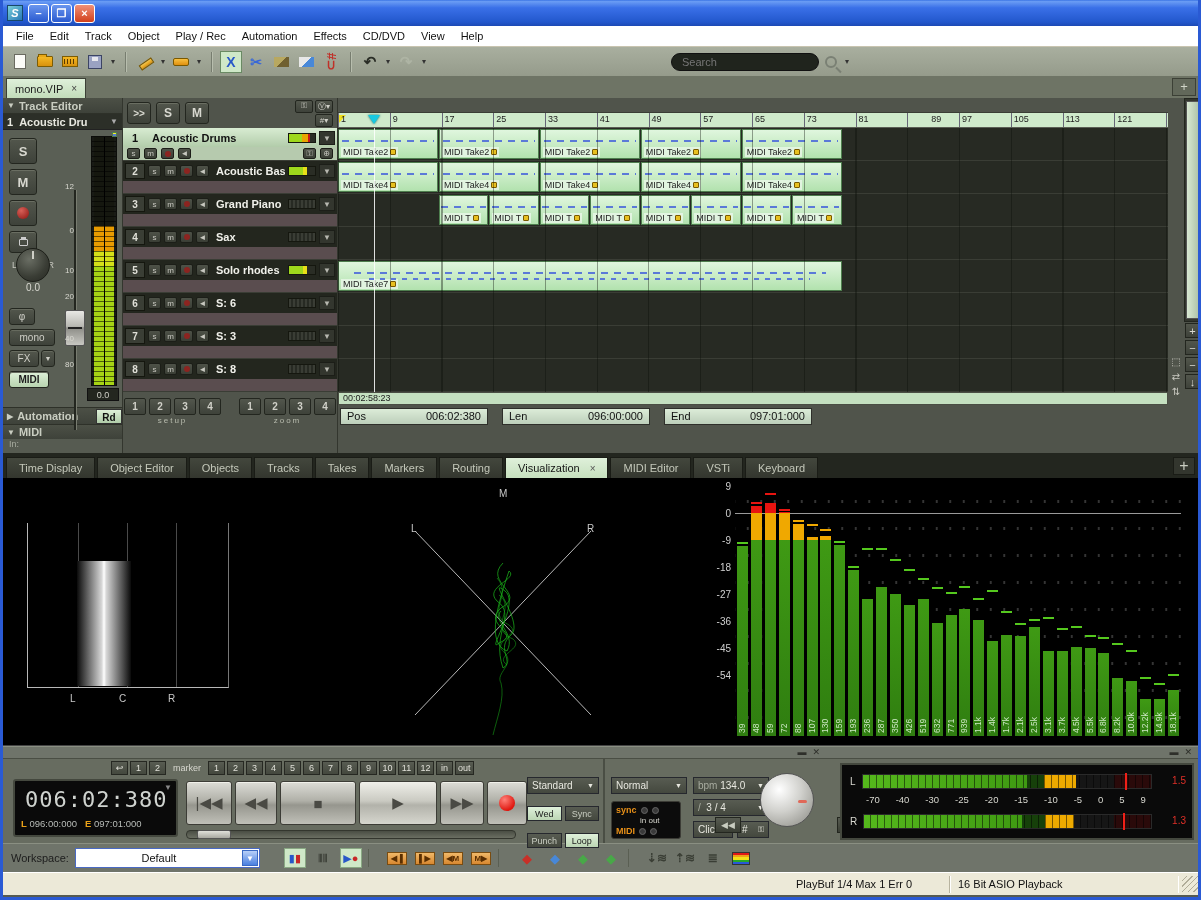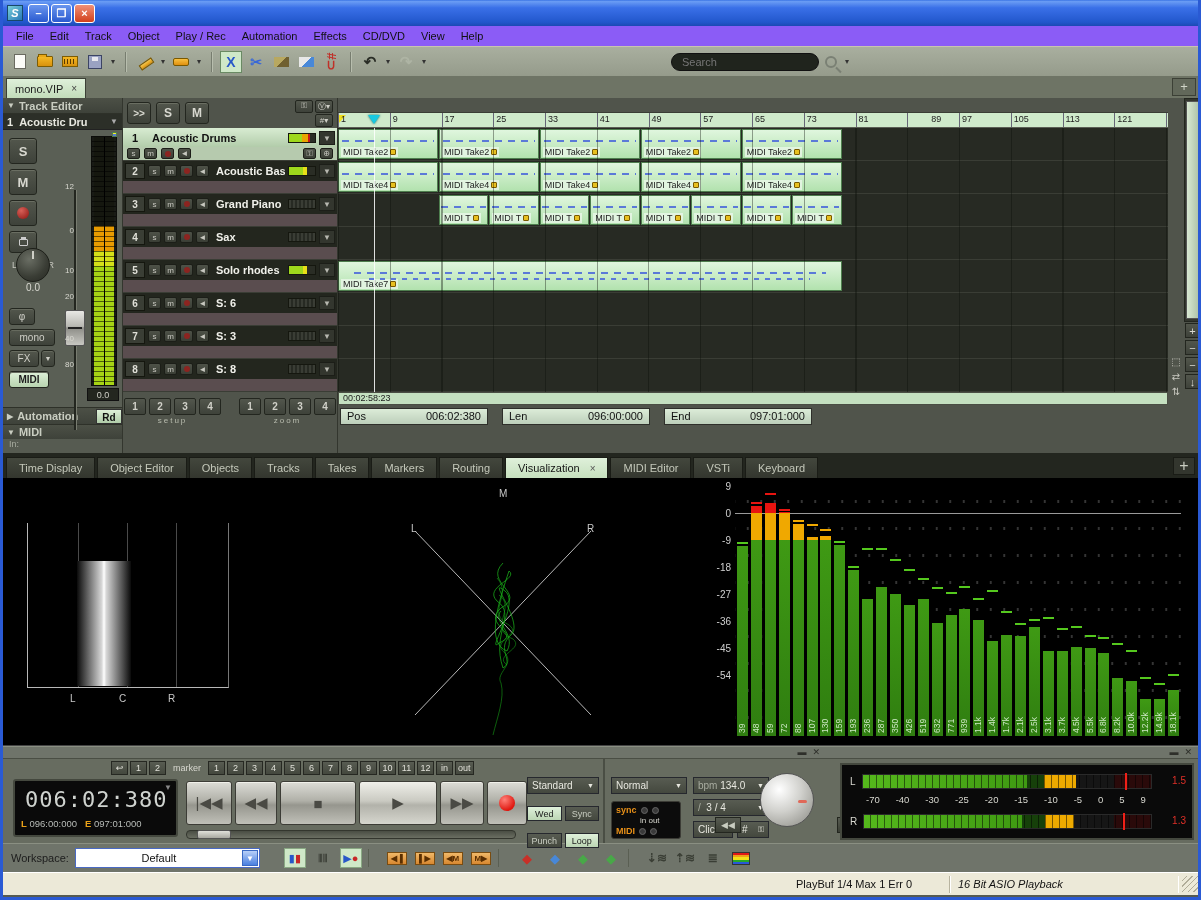--- a/index.html
+++ b/index.html
@@ -6,21 +6,21 @@
   *{box-sizing:border-box;font-family:"Liberation Sans",sans-serif;}
   #win{width:1201px;height:900px;position:relative;background:#565b51;border:3px solid #2a5ad4;border-top:none;overflow:hidden;display:flex;flex-direction:column;}
   
   .titlebar{height:26px;background:linear-gradient(180deg,#3a74e4 0%,#6a9cf4 6%,#3a70e8 30%,#2257cc 85%,#1c49b4 100%);display:flex;align-items:center;padding:0 4px;flex:none;}
   .appicon{width:16px;height:16px;background:linear-gradient(135deg,#7ad0d8,#2878b8);border:1px solid #184868;color:#fff;font-size:11px;font-weight:bold;text-align:center;line-height:14px;margin-right:5px;font-style:italic;}
   .titletext{color:#fff;font-weight:bold;font-size:12px;text-shadow:1px 1px 1px #123;white-space:nowrap;overflow:hidden;flex:1;}
   .winbtns{display:flex;gap:2px;}
   .wbtn{width:21px;height:19px;border-radius:3px;border:1px solid #fff;color:#fff;font-size:11px;font-weight:bold;text-align:center;line-height:17px;background:linear-gradient(180deg,#6a96ee,#2a5ad0);}
   .wbtn.close{background:linear-gradient(180deg,#f09078,#d2401c);}
   
-  .menubar{height:21px;background:#8b5cf6;display:flex;align-items:center;padding:0 6px;gap:2px;flex:none;border-bottom:1px solid #c8c4b0;text-align:center;}
+  .menubar{height:21px;background:#ffffff;display:flex;align-items:center;padding:0 6px;gap:2px;flex:none;border-bottom:1px solid #c8c4b0;text-align:center;}
   .menuitem{font-size:11px;color:#111;padding:2px 7px;}
   
   .toolbar{height:29px;background:linear-gradient(180deg,#a9af9f,#959b8b);display:flex;align-items:center;padding:0 6px;gap:3px;flex:none;}
   .tbtn{height:22px;min-width:22px;display:flex;align-items:center;justify-content:center;position:relative;}
   .tsep{width:1px;height:20px;background:#777d6f;margin:0 5px;box-shadow:1px 0 0 #b8beae;}
   .caret{font-size:8px;color:#333;width:8px;text-align:center;}
   .i-page{width:12px;height:15px;background:#fbfbf7;border:1px solid #6a6a60;}
   .i-folder{width:16px;height:11px;background:linear-gradient(#f4b824,#d8920e);border:1px solid #7c5c04;border-radius:1px;position:relative;}
   .i-folder:before{content:"";position:absolute;top:-3px;left:0;width:7px;height:2px;background:#e8a818;border:1px solid #7c5c04;border-bottom:none;}
   .i-audio{width:16px;height:11px;background:linear-gradient(#f4b824,#d8920e);border:1px solid #7c5c04;position:relative;}
@@ -1184,19 +1184,19 @@
 
   <div class="statusbar">
     <div class="stseg first">
       <span>DSP: 8 %</span>
       <span>[18 % Max]</span>
       <span>Disk:   0 %</span>
     </div>
     <div class="stseg" style="width:162px;">
         <span>PlayBuf 1/4  Max 1  Err 0</span>
       </div>
-    <div class="stseg" style="width:228px;border-right:none;font-style:italic;">
+    <div class="stseg" style="width:228px;border-right:none;">
         <span>16 Bit ASIO Playback</span>
       </div>
     <div class="grip"></div>
   </div>
 
 </div>
 
 </body></html>

